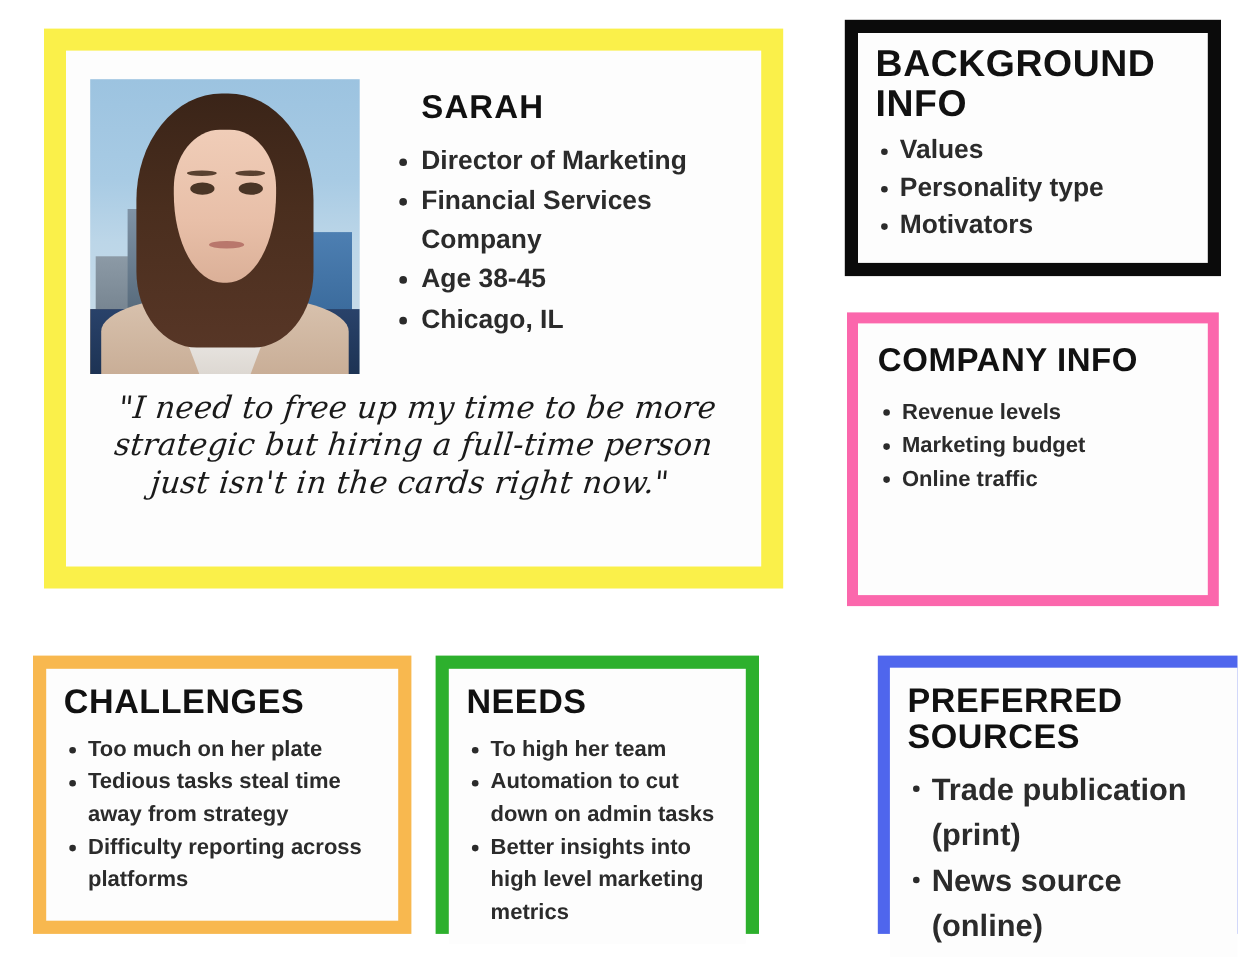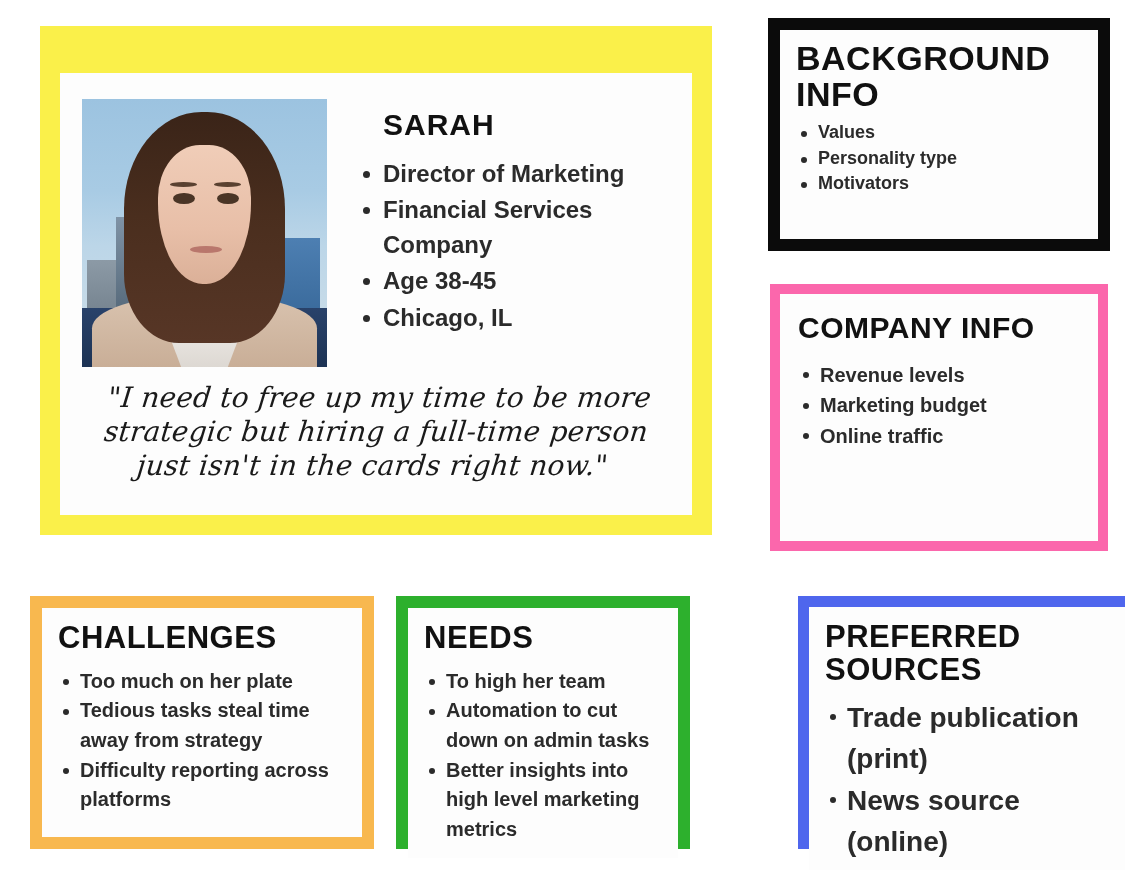--- a/index.html
+++ b/index.html
@@ -65,21 +65,20 @@
 
   
   #profile-card {
     left: 40px;  top: 26px;
     width: 672px; height: 509px;
     background: #faf04a;
     padding: 20px;
   }
   #profile-card .card-inner {
     padding: 26px 22px 10px 22px;
-    margin-top: 27px;
   }
   .profile-top {
     display: flex;
     align-items: flex-start;
     gap: 30px;
   }
 
   
   .photo {
     position: relative;
@@ -161,21 +160,21 @@
 
   
   #background-card {
     left: 768px; top: 18px;
     width: 342px; height: 233px;
     background: #0b0b0b;
     padding: 12px;
   }
   #background-card .card-inner { padding: 10px 16px; }
   #background-title { font-size: 34px; }
-  #background-bullets { font-size: 18px; line-height: 1.42; margin-top: 8px; }
+  #background-bullets { font-size: 24px; line-height: 1.42; margin-top: 8px; }
 
   
   #company-card {
     left: 770px; top: 284px;
     width: 338px; height: 267px;
     background: #fb67ac;
     padding: 10px;
   }
   #company-card .card-inner { padding: 18px 18px; }
   #company-title { font-size: 30px; }

